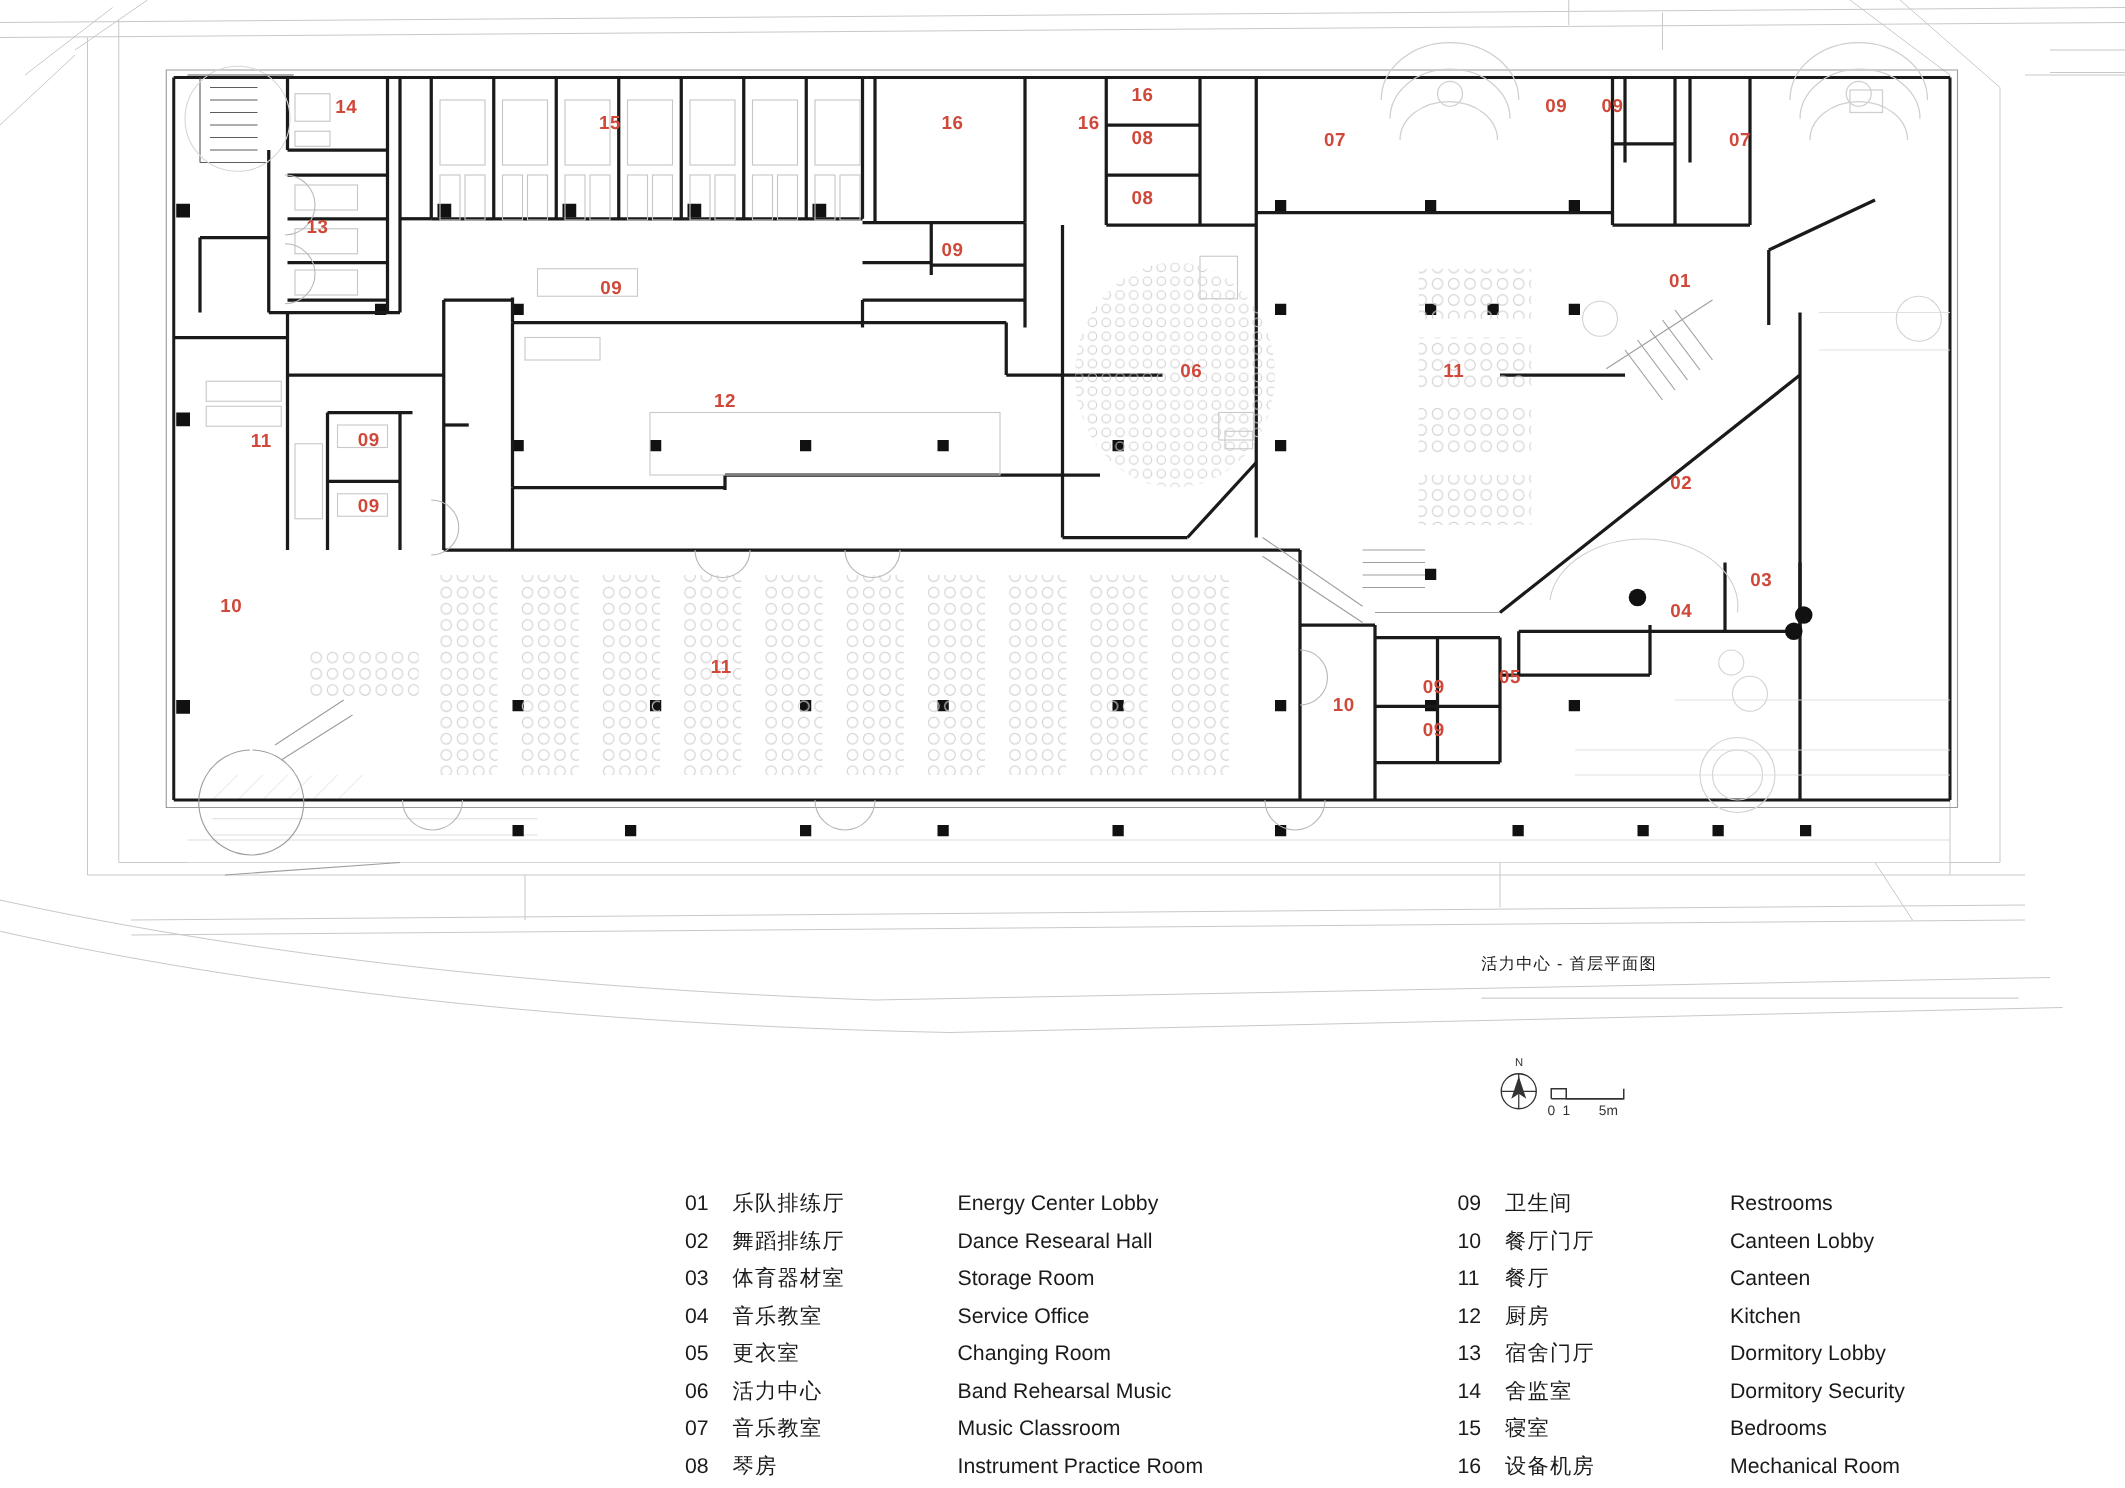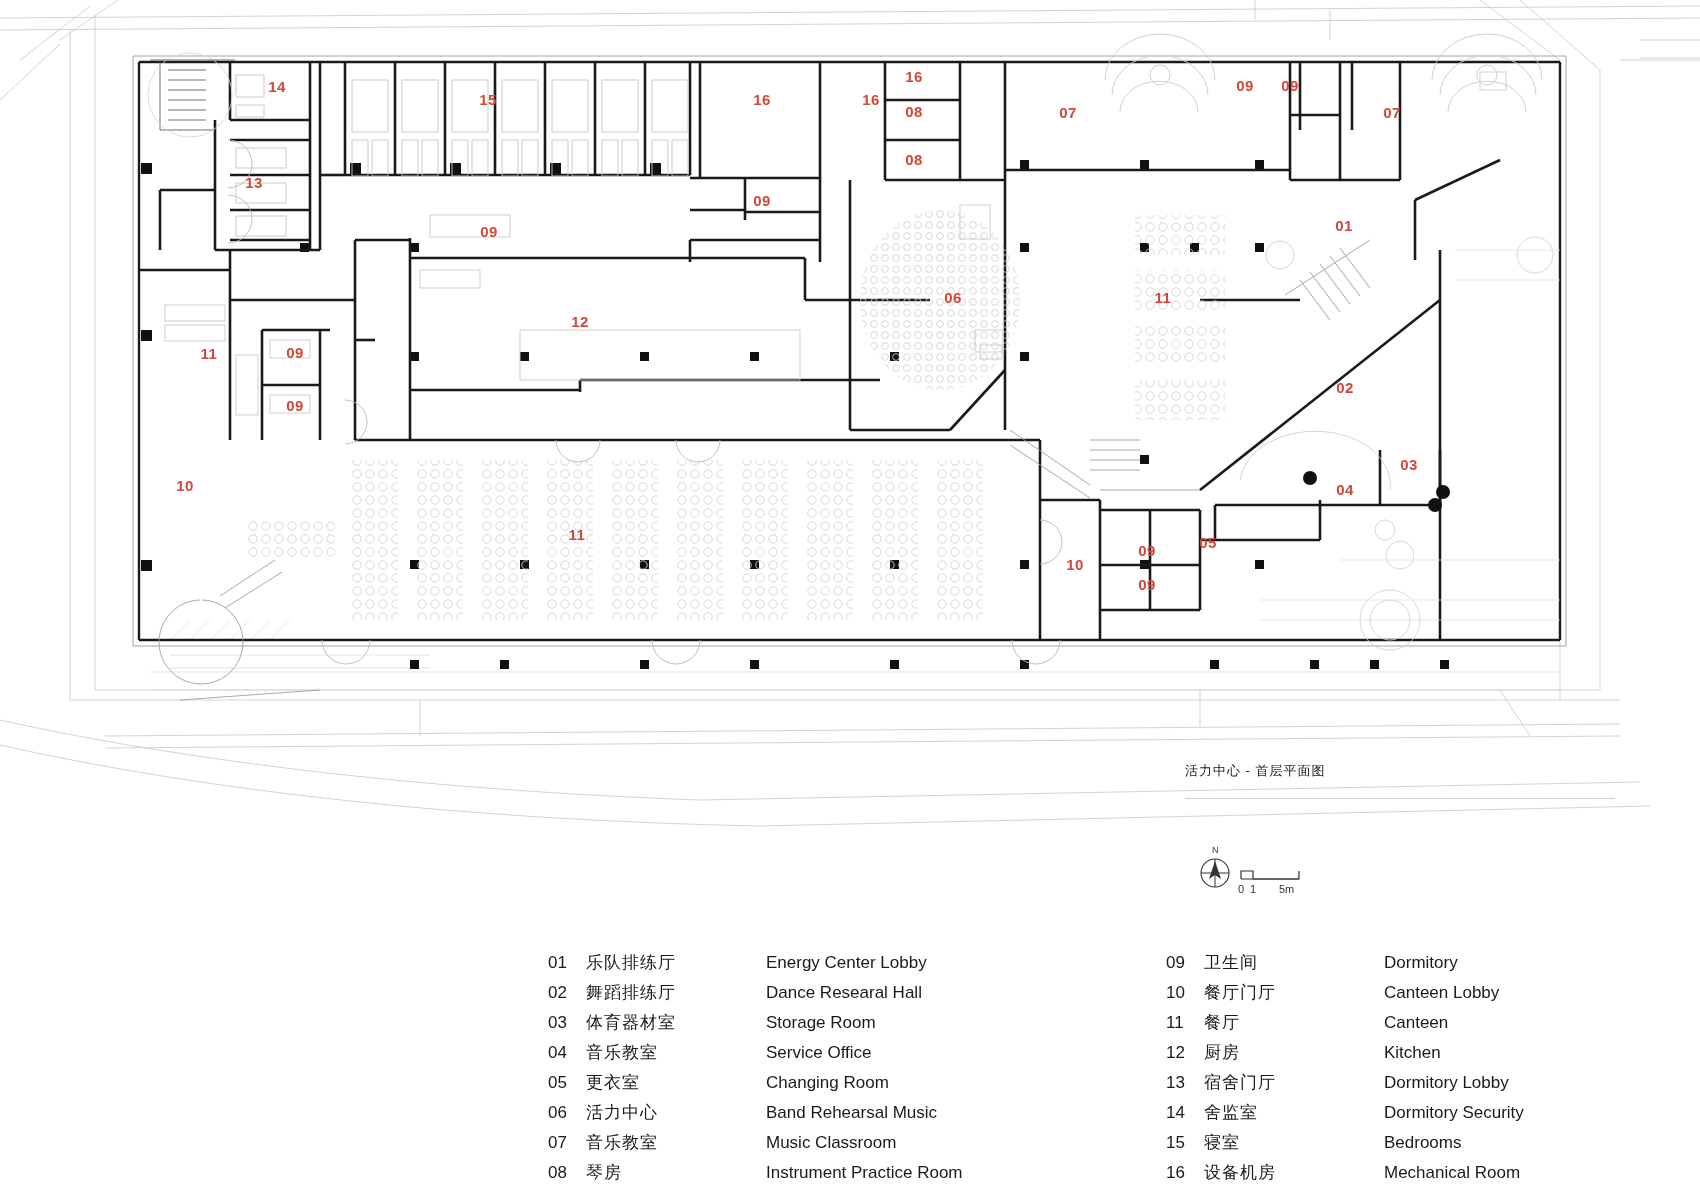--- a/index.html
+++ b/index.html
@@ -546,21 +546,21 @@
       <span class="leg-num">08</span>
       <span class="leg-cn">琴房</span>
       <span class="leg-en">Instrument Practice Room</span>
     </div>
   </div>
 
   <div class="legend-col right">
     <div class="legend-row">
       <span class="leg-num">09</span>
       <span class="leg-cn">卫生间</span>
-      <span class="leg-en">Dormitory</span>
+      <span class="leg-en">Restrooms</span>
     </div>
     <div class="legend-row">
       <span class="leg-num">10</span>
       <span class="leg-cn">餐厅门厅</span>
       <span class="leg-en">Canteen Lobby</span>
     </div>
     <div class="legend-row">
       <span class="leg-num">11</span>
       <span class="leg-cn">餐厅</span>
       <span class="leg-en">Canteen</span>

